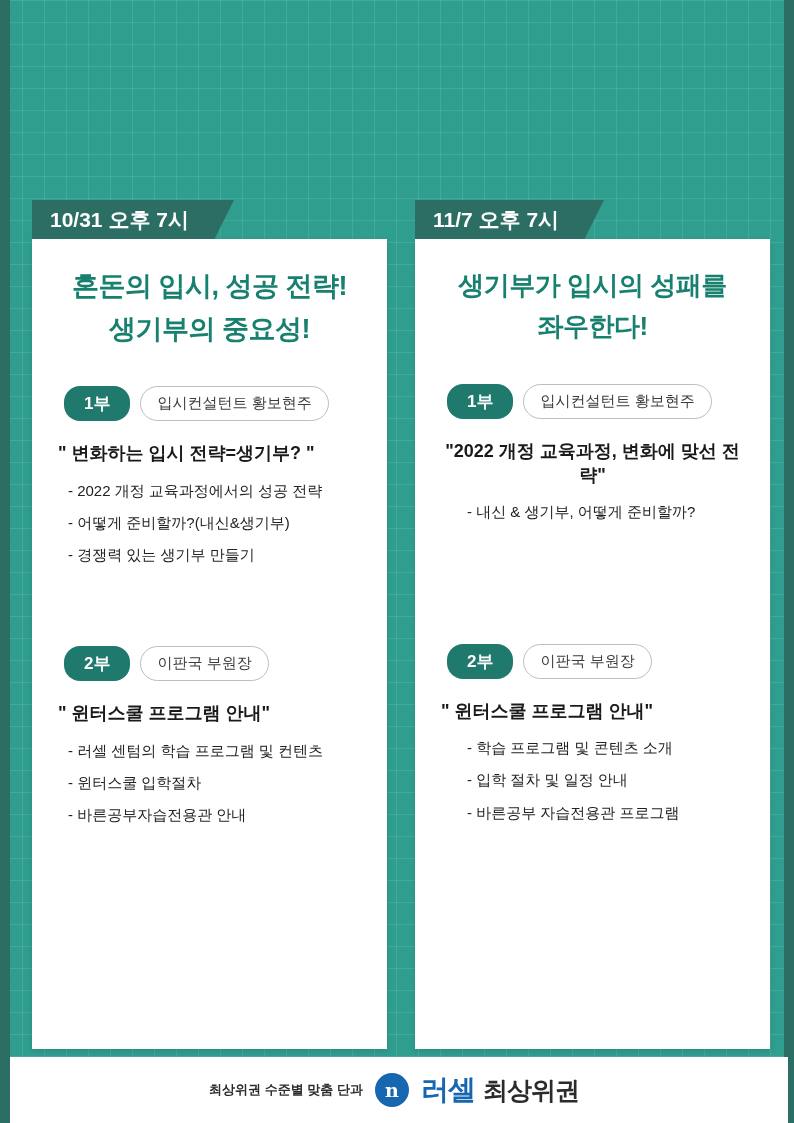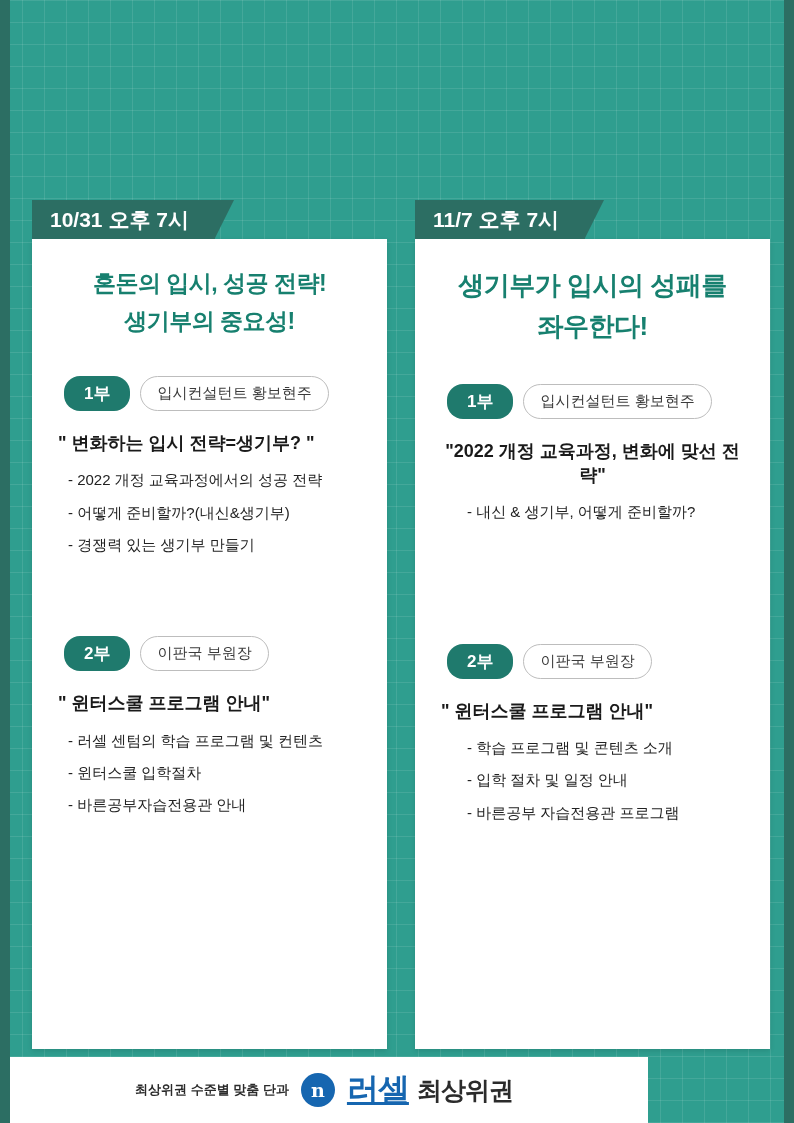--- a/index.html
+++ b/index.html
@@ -95,21 +95,21 @@
   .card {
     position: relative;
     background: #ffffff;
     box-shadow: 0 2px 5px rgba(0,0,0,0.12);
     padding: 22px 18px 24px 18px;
     min-height: 810px;
     box-sizing: border-box;
   }
   .card-heading {
     color: #17806f;
-    font-size: 23px;
+    font-size: 27px;
     font-weight: bold;
     text-align: center;
     line-height: 1.28;
     margin: 8px 0 6px 0;
     letter-spacing: -0.5px;
   }
   .card-heading.small {
     font-size: 26px;
   }
 
@@ -168,21 +168,21 @@
   }
   .gap-2bu {
     height: 30px;
   }
 
   
   .footer {
     position: absolute;
     left: 0;
     bottom: 0;
-    width: 648px;
+    width: 788px;
     height: 66px;
     background: #ffffff;
     display: flex;
     align-items: center;
     justify-content: center;
     gap: 12px;
   }
   .footer-tag {
     color: #2b2b2b;
     font-size: 13px;
@@ -196,24 +196,23 @@
     color: #ffffff;
     font-size: 19px;
     font-weight: bold;
     display: flex;
     align-items: center;
     justify-content: center;
     font-family: "DejaVu Serif", serif;
   }
   .logo-main {
     color: #1666b0;
-    font-size: 32px;
+    font-size: 28px;
     font-weight: bold;
     letter-spacing: -1px;
-    text-decoration: underline;
   }
   .logo-sub {
     color: #2b2b2b;
     font-size: 25px;
     font-weight: bold;
     letter-spacing: -1px;
     margin-left: -4px;
   }
 </style>
 </head>

